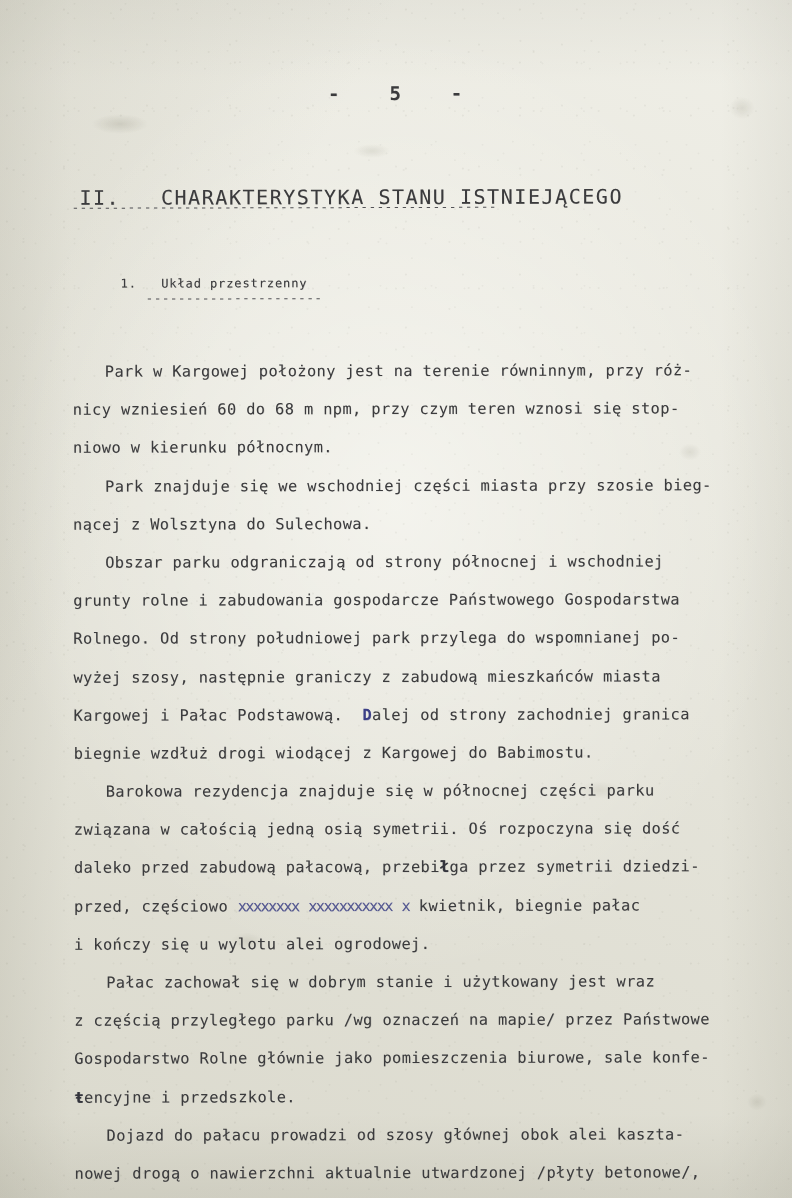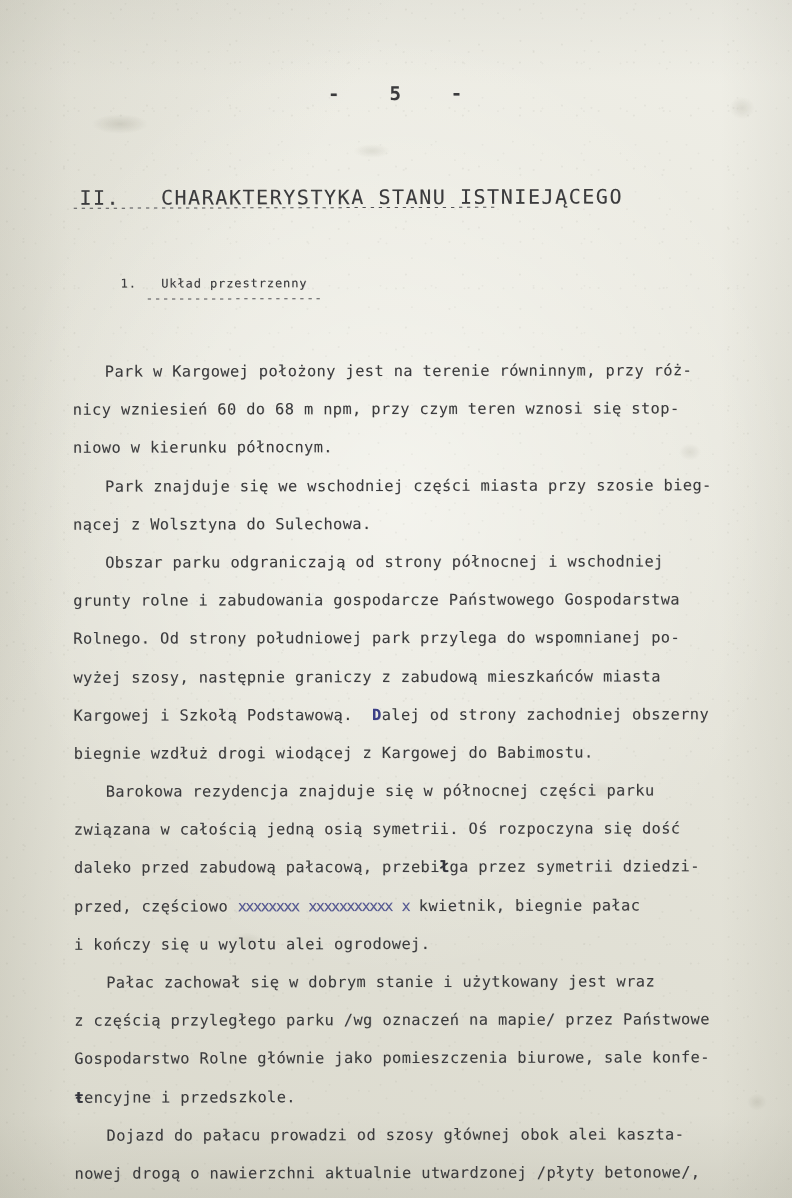--- a/index.html
+++ b/index.html
@@ -186,21 +186,21 @@
         </div>
         <div>
           <div class="line indent">Park znajduje się we wschodniej części miasta przy szosie bieg-</div>
           <div class="line">nącej z Wolsztyna do Sulechowa.</div>
         </div>
         <div>
           <div class="line indent">Obszar parku odgraniczają od strony północnej i wschodniej</div>
           <div class="line">grunty rolne i zabudowania gospodarcze Państwowego Gospodarstwa</div>
           <div class="line">Rolnego. Od strony południowej park przylega do wspomnianej po-</div>
           <div class="line">wyżej szosy, następnie graniczy z zabudową mieszkańców miasta</div>
-          <div class="line"><span>Kargowej i Szkołą Podstawową.  </span><span class="pen-letter">D</span><span>alej od strony zachodniej obszerny</span></div>
+          <div class="line"><span>Kargowej i Pałac Podstawową.  </span><span class="pen-letter">D</span><span>alej od strony zachodniej granica</span></div>
           <div class="line">biegnie wzdłuż drogi wiodącej z Kargowej do Babimostu.</div>
         </div>
         <div>
           <div class="line indent">Barokowa rezydencja znajduje się w północnej części parku</div>
           <div class="line">związana w całością jedną osią symetrii. Oś rozpoczyna się dość</div>
           <div class="line"><span>daleko przed zabudową pałacową, przebi</span><span class="overstrike">ł</span><span>ga przez symetrii dziedzi-</span></div>
           <div class="line"><span>przed, częściowo </span><span class="struck">xxxxxxxx</span><span> </span><span class="struck">xxxxxxxxxxx</span><span> </span><span class="struck">x</span><span> kwietnik, biegnie pałac</span></div>
           <div class="line">i kończy się u wylotu alei ogrodowej.</div>
         </div>
         <div>

